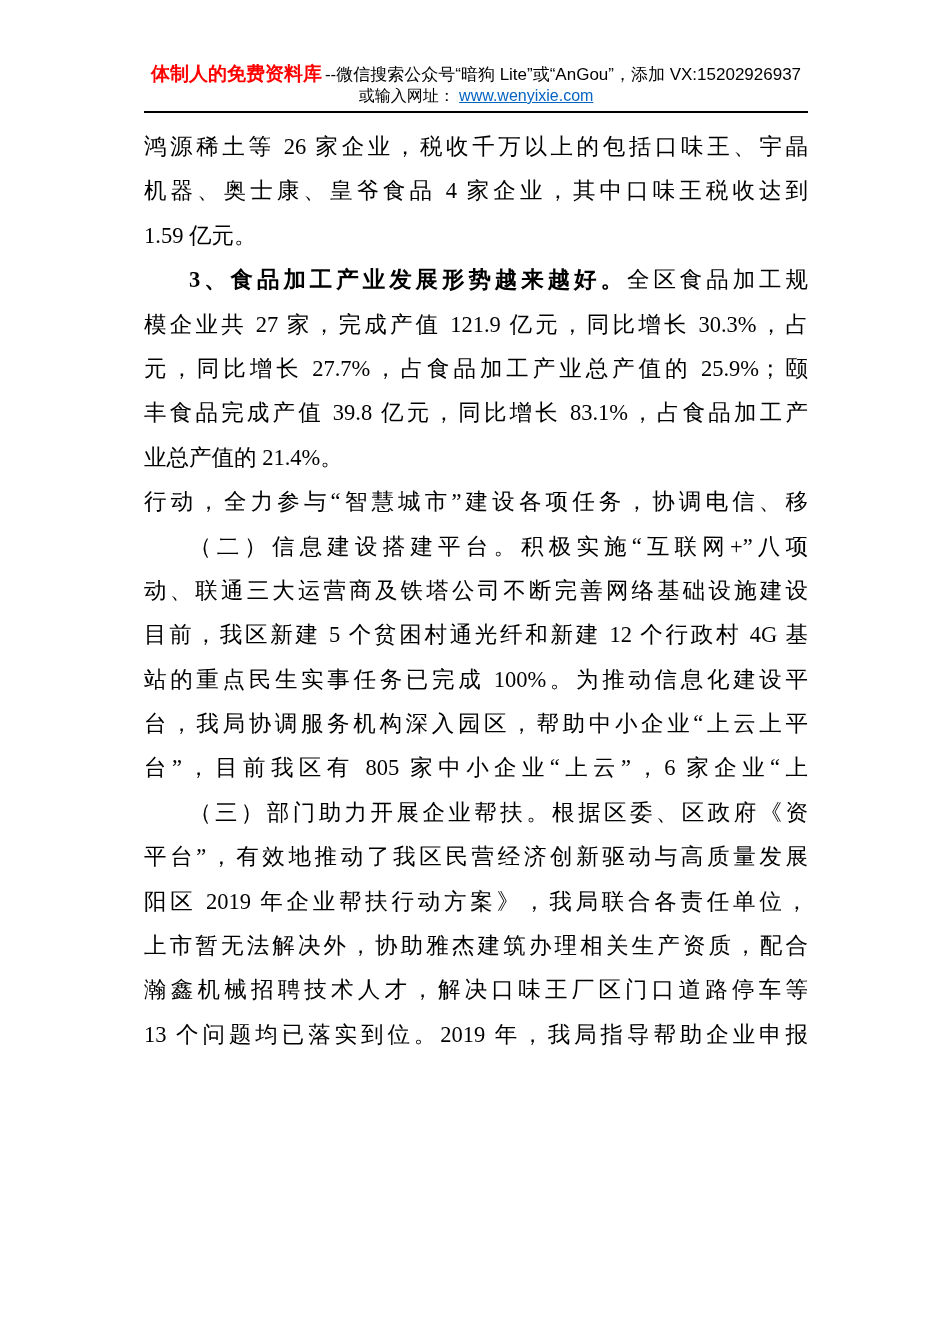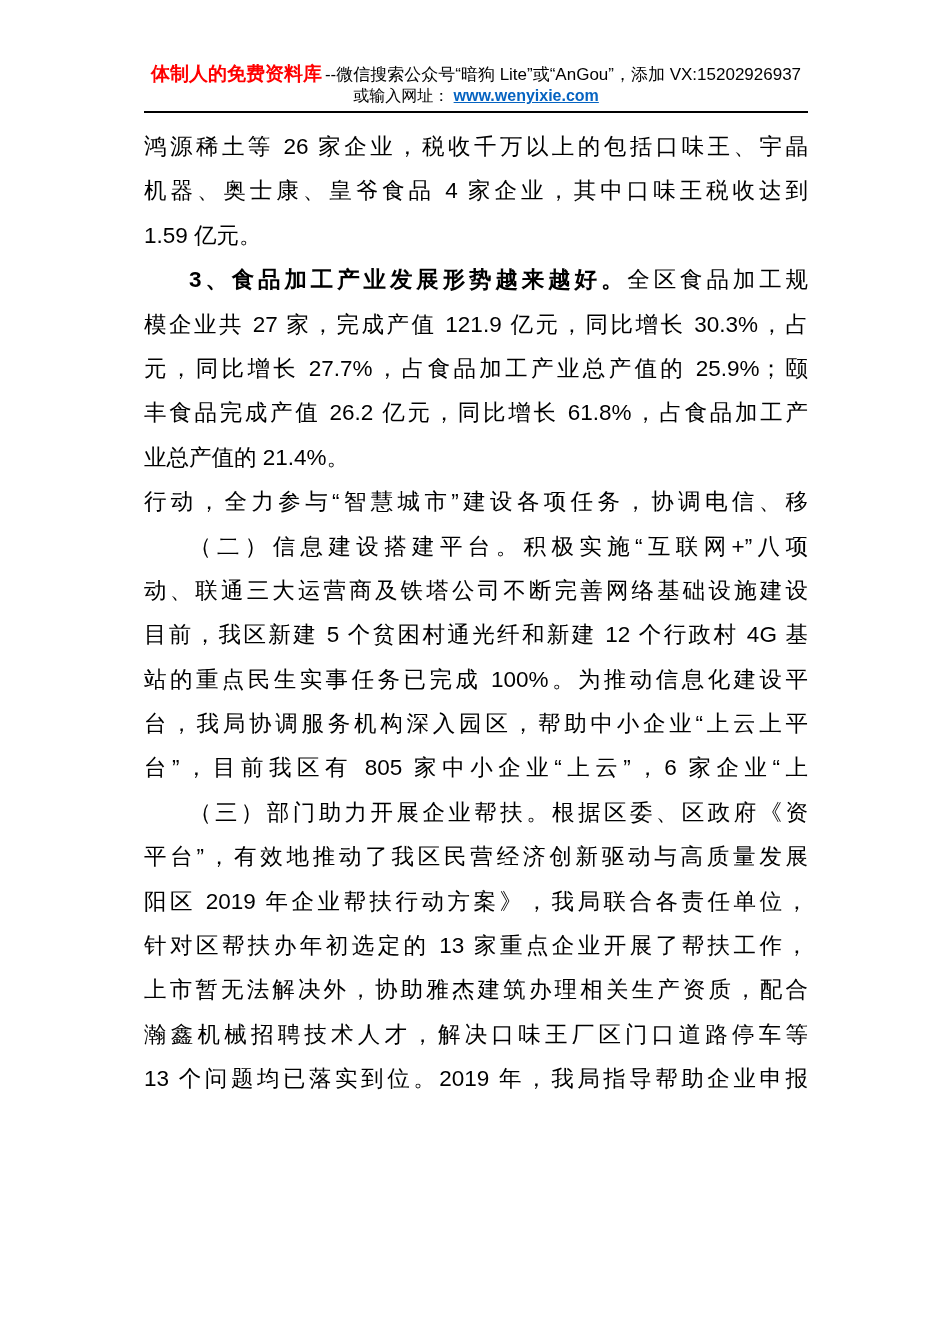--- a/index.html
+++ b/index.html
@@ -17,28 +17,28 @@
   }
   
   .header {
     text-align: center;
     font-family: "Liberation Sans", sans-serif;
     color: #000;
   }
   .h-line1 { font-size: 17px; line-height: 23px; white-space: nowrap; font-weight: 500; }
   .brand   { color: var(--brand, #ff0000); font-weight: bold; font-size: 19px; margin-right: 3px; }
   .h-line2 { font-size: 16px; line-height: 20px; font-weight: 500; }
-  .h-line2 a { color: var(--link, #0563c1); text-decoration: underline; cursor: pointer; font-weight: bold; }
+  .h-line2 a { color: var(--link, #0563c1); text-decoration: underline; cursor: pointer; }
   .divider { border-top: 2px solid var(--divider, #000); margin-top: 5px; }
   
   .doc-body {
     margin-top: 12px;
     font-size: 22.5px;
     color: #000;
-    font-family: Liberation Sans, sans-serif;
+    font-family: Liberation Serif, serif;
   }
   .line {
     line-height: 44.4px;
     height: 44.4px;
     text-align: justify;
     text-align-last: justify;
     overflow: hidden;
   }
   .line.end    { text-align-last: left; }
   .line.indent { text-indent: 2em; }
@@ -60,31 +60,30 @@
     <div class="divider"></div>
   </div>
 
   <div class="doc-body">
       <div class="line"><span>鸿源稀土等 26 家企业，税收千万以上的包括口味王、宇晶</span></div>
       <div class="line"><span>机器、奥士康、皇爷食品 4 家企业，其中口味王税收达到</span></div>
       <div class="line end"><span>1.59 亿元。</span></div>
       <div class="line indent"><span class="b">3、食品加工产业发展形势越来越好。</span><span>全区食品加工规</span></div>
       <div class="line"><span>模企业共 27 家，完成产值 121.9 亿元，同比增长 30.3%，占</span></div>
       <div class="line"><span>元，同比增长 27.7%，占食品加工产业总产值的 25.9%；颐</span></div>
-      <div class="line"><span>丰食品完成产值 26.2 亿元，同比增长 61.8%，占食品加工产</span></div>
+      <div class="line"><span>丰食品完成产值 39.8 亿元，同比增长 83.1%，占食品加工产</span></div>
       <div class="line end"><span>业总产值的 21.4%。</span></div>
       <div class="line"><span>行动，全力参与“智慧城市”建设各项任务，协调电信、移</span></div>
       <div class="line indent"><span>（二）信息建设搭建平台。积极实施“互联网+”八项</span></div>
       <div class="line"><span>动、联通三大运营商及铁塔公司不断完善网络基础设施建设</span></div>
       <div class="line"><span>目前，我区新建 5 个贫困村通光纤和新建 12 个行政村 4G 基</span></div>
       <div class="line"><span>站的重点民生实事任务已完成 100%。为推动信息化建设平</span></div>
       <div class="line"><span>台，我局协调服务机构深入园区，帮助中小企业“上云上平</span></div>
       <div class="line"><span>台”，目前我区有 805 家中小企业“上云”，6 家企业“上</span></div>
       <div class="line indent"><span>（三）部门助力开展企业帮扶。根据区委、区政府《资</span></div>
       <div class="line"><span>平台”，有效地推动了我区民营经济创新驱动与高质量发展</span></div>
       <div class="line"><span>阳区 2019 年企业帮扶行动方案》，我局联合各责任单位，</span></div>
-      <div class="line"><span>针对区帮扶办年初选定的 13 家重点企业开展了帮扶工作，</span></div>
       <div class="line"><span>上市暂无法解决外，协助雅杰建筑办理相关生产资质，配合</span></div>
       <div class="line"><span>瀚鑫机械招聘技术人才，解决口味王厂区门口道路停车等</span></div>
       <div class="line"><span>13 个问题均已落实到位。2019 年，我局指导帮助企业申报</span></div>
     </div>
 
 </div>
 
 </body></html>

